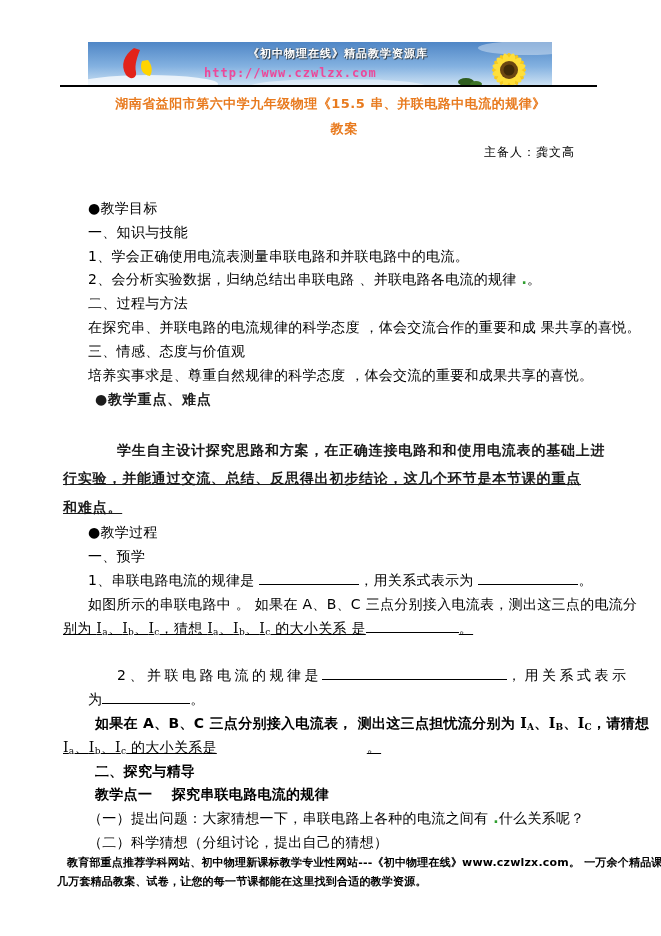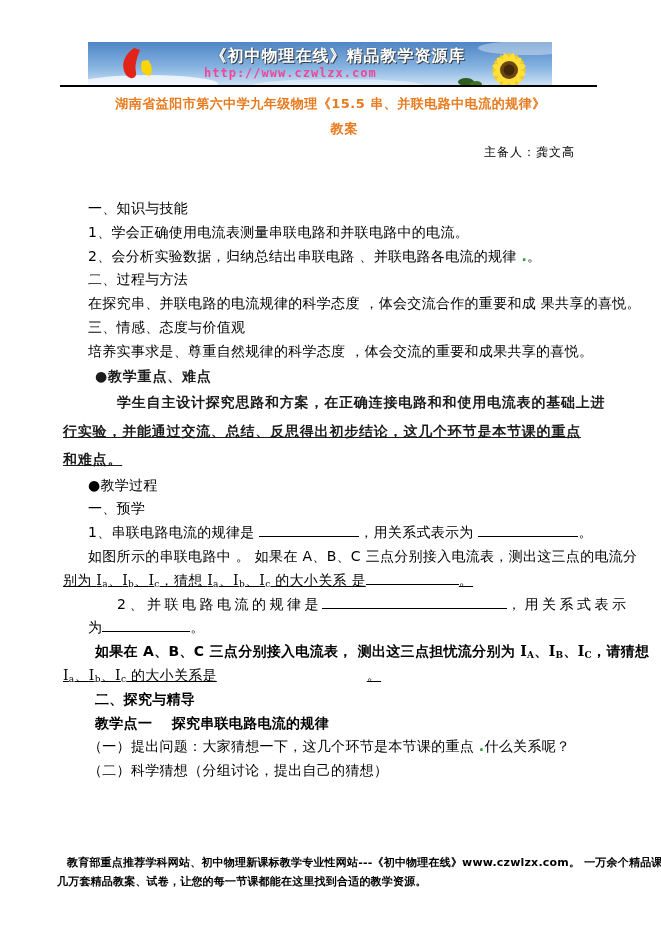--- a/index.html
+++ b/index.html
@@ -6,21 +6,21 @@
   body{
     width:661px;height:936px;position:relative;background:#ffffff;
     font-family:"DejaVu Sans","Liberation Sans",sans-serif;
     overflow:hidden;color:#000;
   }
   
   .banner{position:absolute;left:88px;top:42px;width:464px;height:44px;overflow:hidden;}
   .banner svg{position:absolute;left:0;top:0;}
   .banner-title{
     position:absolute;left:90px;top:4px;width:320px;text-align:center;
-    font-size:16px;font-weight:700;color:#ffffff;letter-spacing:1px;
+    font-size:11px;font-weight:700;color:#ffffff;letter-spacing:1px;
     text-shadow:1px 1px 0 #33404d,0 0 2px #4a5a68;white-space:nowrap;
   }
   .banner-url{
     position:absolute;left:116px;top:24px;width:268px;
     font-family:"DejaVu Sans Mono","Liberation Mono",monospace;
     font-size:12px;font-weight:700;color:#ec4899;letter-spacing:1px;white-space:nowrap;
   }
   .header-rule{position:absolute;left:60px;top:85px;width:537px;height:2px;background:#000;}
   
   .doc-title{
@@ -34,21 +34,21 @@
     letter-spacing:1px;white-space:nowrap;
   }
   
   .doc-body{position:absolute;left:63px;top:197px;width:535px;}
   .line{
     font-size:14px;line-height:23.8px;letter-spacing:0.3px;
     white-space:pre;color:#000;
   }
   .para{margin-left:25px;}
   .hang{margin-left:0;text-decoration:underline;}
-  .ind{margin-left:54px;}
+  .ind{margin-left:54px;margin-top:24px;}
   .ind-sm{margin-left:32px;font-weight:bold;}
   .sp{letter-spacing:3.5px;}
   .pasted{line-height:28.5px;font-weight:600;letter-spacing:0.8px;color:#1c1c1c;filter:blur(0.35px);}
   .pasted-head{line-height:24.5px;font-weight:700;filter:blur(0.25px);}
   .blank{display:inline-block;height:15px;border-bottom:1px solid #000;vertical-align:baseline;}
   .gap{display:inline-block;height:1px;}
   .green-dot{color:#2f9e2f;font-weight:700;}
   .line sub{font-family:"DejaVu Serif","Liberation Serif",serif;font-size:9px;line-height:0;vertical-align:-2px;}
   .serif{font-family:"DejaVu Serif","Liberation Serif",serif;}
   
@@ -113,20 +113,21 @@
   <div class="header-rule"></div>
 
   <div class="doc-title">
     <span>湖南省益阳市第六中学九年级物理《15.5 串、并联电路中电流的规律》</span>
     <span class="t2">教案</span>
   </div>
 
   <div class="author">主备人：龚文高</div>
 
   <div class="doc-body" id="doc-body">
+      <div class="line para"><span>●教学目标</span></div>
       <div class="line para"><span>一、知识与技能</span></div>
       <div class="line para"><span>1、学会正确使用电流表测量串联电路和并联电路中的电流。</span></div>
       <div class="line para"><span>2、会分析实验数据，归纳总结出串联电路 、并联电路各电流的规律 </span><span class="green-dot">.</span><span>。</span></div>
       <div class="line para"><span>二、过程与方法</span></div>
       <div class="line para"><span>在探究串、并联电路的电流规律的科学态度 ，体会交流合作的重要和成 果共享的喜悦。</span></div>
       <div class="line para"><span>三、情感、态度与价值观</span></div>
       <div class="line para"><span>培养实事求是、尊重自然规律的科学态度 ，体会交流的重要和成果共享的喜悦。</span></div>
       <div class="line ind-sm pasted pasted-head"><span>●教学重点、难点</span></div>
       <div class="line ind pasted"><span>学生自主设计探究思路和方案，在正确连接电路和和使用电流表的基础上进</span></div>
       <div class="line hang pasted"><span>行实验，并能通过交流、总结、反思得出初步结论，这几个环节是本节课的重点</span></div>
@@ -135,21 +136,21 @@
       <div class="line para"><span>一、预学</span></div>
       <div class="line para"><span>1、串联电路电流的规律是 </span><span class="blank" style="width: 100px;"></span><span>，用关系式表示为 </span><span class="blank" style="width: 100px;"></span><span>。</span></div>
       <div class="line para"><span>如图所示的串联电路中 。 如果在 A、B、C 三点分别接入电流表，测出这三点的电流分</span></div>
       <div class="line hang"><span>别为 </span><span class="serif">I</span><sub>a</sub><span>、</span><span class="serif">I</span><sub>b</sub><span>、</span><span class="serif">I</span><sub>c</sub><span>，猜想 </span><span class="serif">I</span><sub>a</sub><span>、</span><span class="serif">I</span><sub>b</sub><span>、</span><span class="serif">I</span><sub>c</sub><span> 的大小关系 是</span><span class="blank" style="width: 93px;"></span><span>。</span></div>
       <div class="line ind sp"><span>2、并联电路电流的规律是</span><span class="blank" style="width: 185px;"></span><span>，用关系式表示</span></div>
       <div class="line para"><span>为</span><span class="blank" style="width: 88px;"></span><span>。</span></div>
       <div class="line ind-sm"><span>如果在 A、B、C 三点分别接入电流表， 测出这三点担忧流分别为 </span><span class="serif">I</span><sub>A</sub><span>、</span><span class="serif">I</span><sub>B</sub><span>、</span><span class="serif">I</span><sub>C</sub><span>，请猜想</span></div>
       <div class="line hang"><span class="serif">I</span><sub>a</sub><span>、</span><span class="serif">I</span><sub>b</sub><span>、</span><span class="serif">I</span><sub>c</sub><span> 的大小关系是</span><span class="gap" style="width: 150px;"></span><span>。</span></div>
       <div class="line ind-sm"><span>二、探究与精导</span></div>
       <div class="line ind-sm"><span>教学点一　 探究串联电路电流的规律</span></div>
-      <div class="line para"><span>（一）提出问题：大家猜想一下，这几个环节是本节课的重点 </span><span class="green-dot">.</span><span>什么关系呢？</span></div>
+      <div class="line para"><span>（一）提出问题：大家猜想一下，串联电路上各种的电流之间有 </span><span class="green-dot">.</span><span>什么关系呢？</span></div>
       <div class="line para"><span>（二）科学猜想（分组讨论，提出自己的猜想）</span></div>
     </div>
 
   <div class="footer">
     <div class="f1">教育部重点推荐学科网站、初中物理新课标教学专业性网站---《初中物理在线》www.czwlzx.com。 一万余个精品课件、</div>
     <div class="f2">几万套精品教案、试卷，让您的每一节课都能在这里找到合适的教学资源。</div>
   </div>
 
 </div>
 

